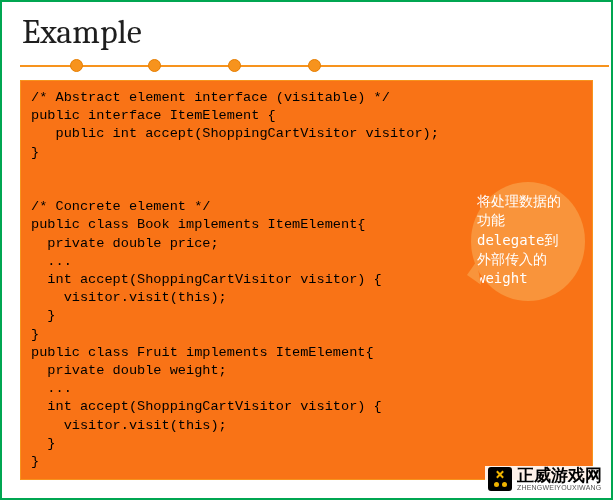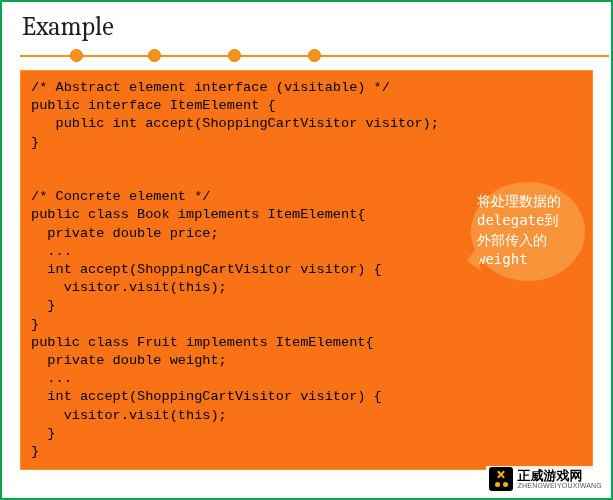--- a/index.html
+++ b/index.html
@@ -6,21 +6,21 @@
     body {
       width: 613px; height: 500px;
       background: #ffffff;
       position: relative; overflow: hidden;
       font-family: Georgia, 'Times New Roman', serif;
       border: 2px solid #00a651;
     }
     .content { padding: 10px 18px 0 18px; }
     .title {
       font-family: Cambria, Georgia, serif;
-      font-size: 26px; color: #1e1e1e;
+      font-size: 34px; color: #1e1e1e;
       font-weight: normal; margin-bottom: 6px;
       margin-left: 2px;
     }
     .ruler-row {
       position: relative; height: 16px;
       margin: 0 -16px 6px 0;
     }
     .ruler-line {
       position: absolute; top: 7px;
       width: 100%; height: 1.5px; background: #f7931d;
@@ -73,21 +73,21 @@
       transform: rotate(45deg);
     }
     .wm-icon .cross2 { transform: rotate(-45deg); }
     .wm-icon .btnA, .wm-icon .btnB {
       position: absolute; width: 5px; height: 5px;
       background: #f0b400; border-radius: 50%;
       left: 6px; bottom: 4px;
     }
     .wm-icon .btnB { left: 14px; }
     .wm-text { display: flex; flex-direction: column; line-height: 1; }
-    .wm-main { font-size: 13px; font-weight: bold; color: #000; }
+    .wm-main { font-size: 17px; font-weight: bold; color: #000; }
     .wm-sub { font-size: 7px; color: #555; letter-spacing: 0.2px; }
   </style>
 </head>
 <body>
 
 <div class="content">
   <h1 class="title">Example</h1>
 
   <div class="ruler-row">
     <div class="ruler-line"></div>
@@ -115,20 +115,21 @@
   private double weight;
   ...
   int accept(ShoppingCartVisitor visitor) {
     visitor.visit(this);
   }
 }</div>
 </div>
 
 <div class="callout">
   <div>将处理数据的</div>
+  <div>功能</div>
   <div>delegate到</div>
   <div>外部传入的</div>
   <div>weight</div>
 </div>
 
 <div class="watermark">
   <div class="wm-icon">
     <div class="pad"></div>
     <div class="cross1"></div>
       <div class="cross2"></div>

